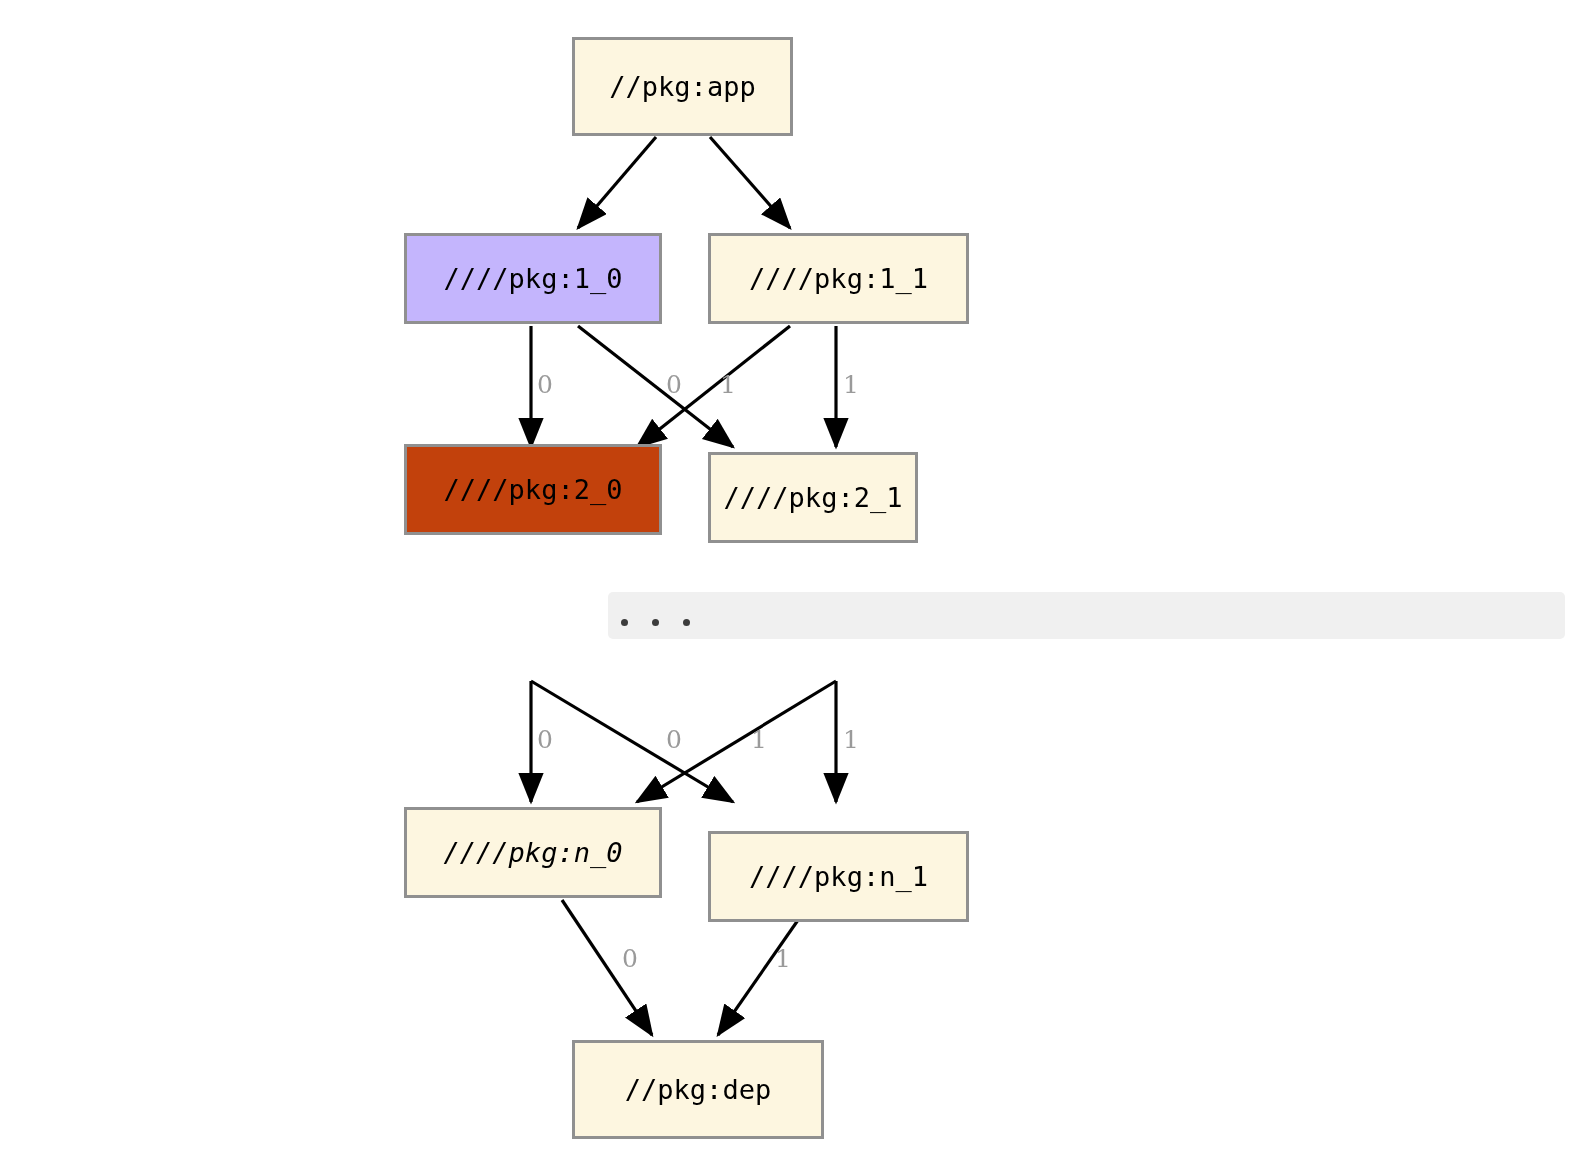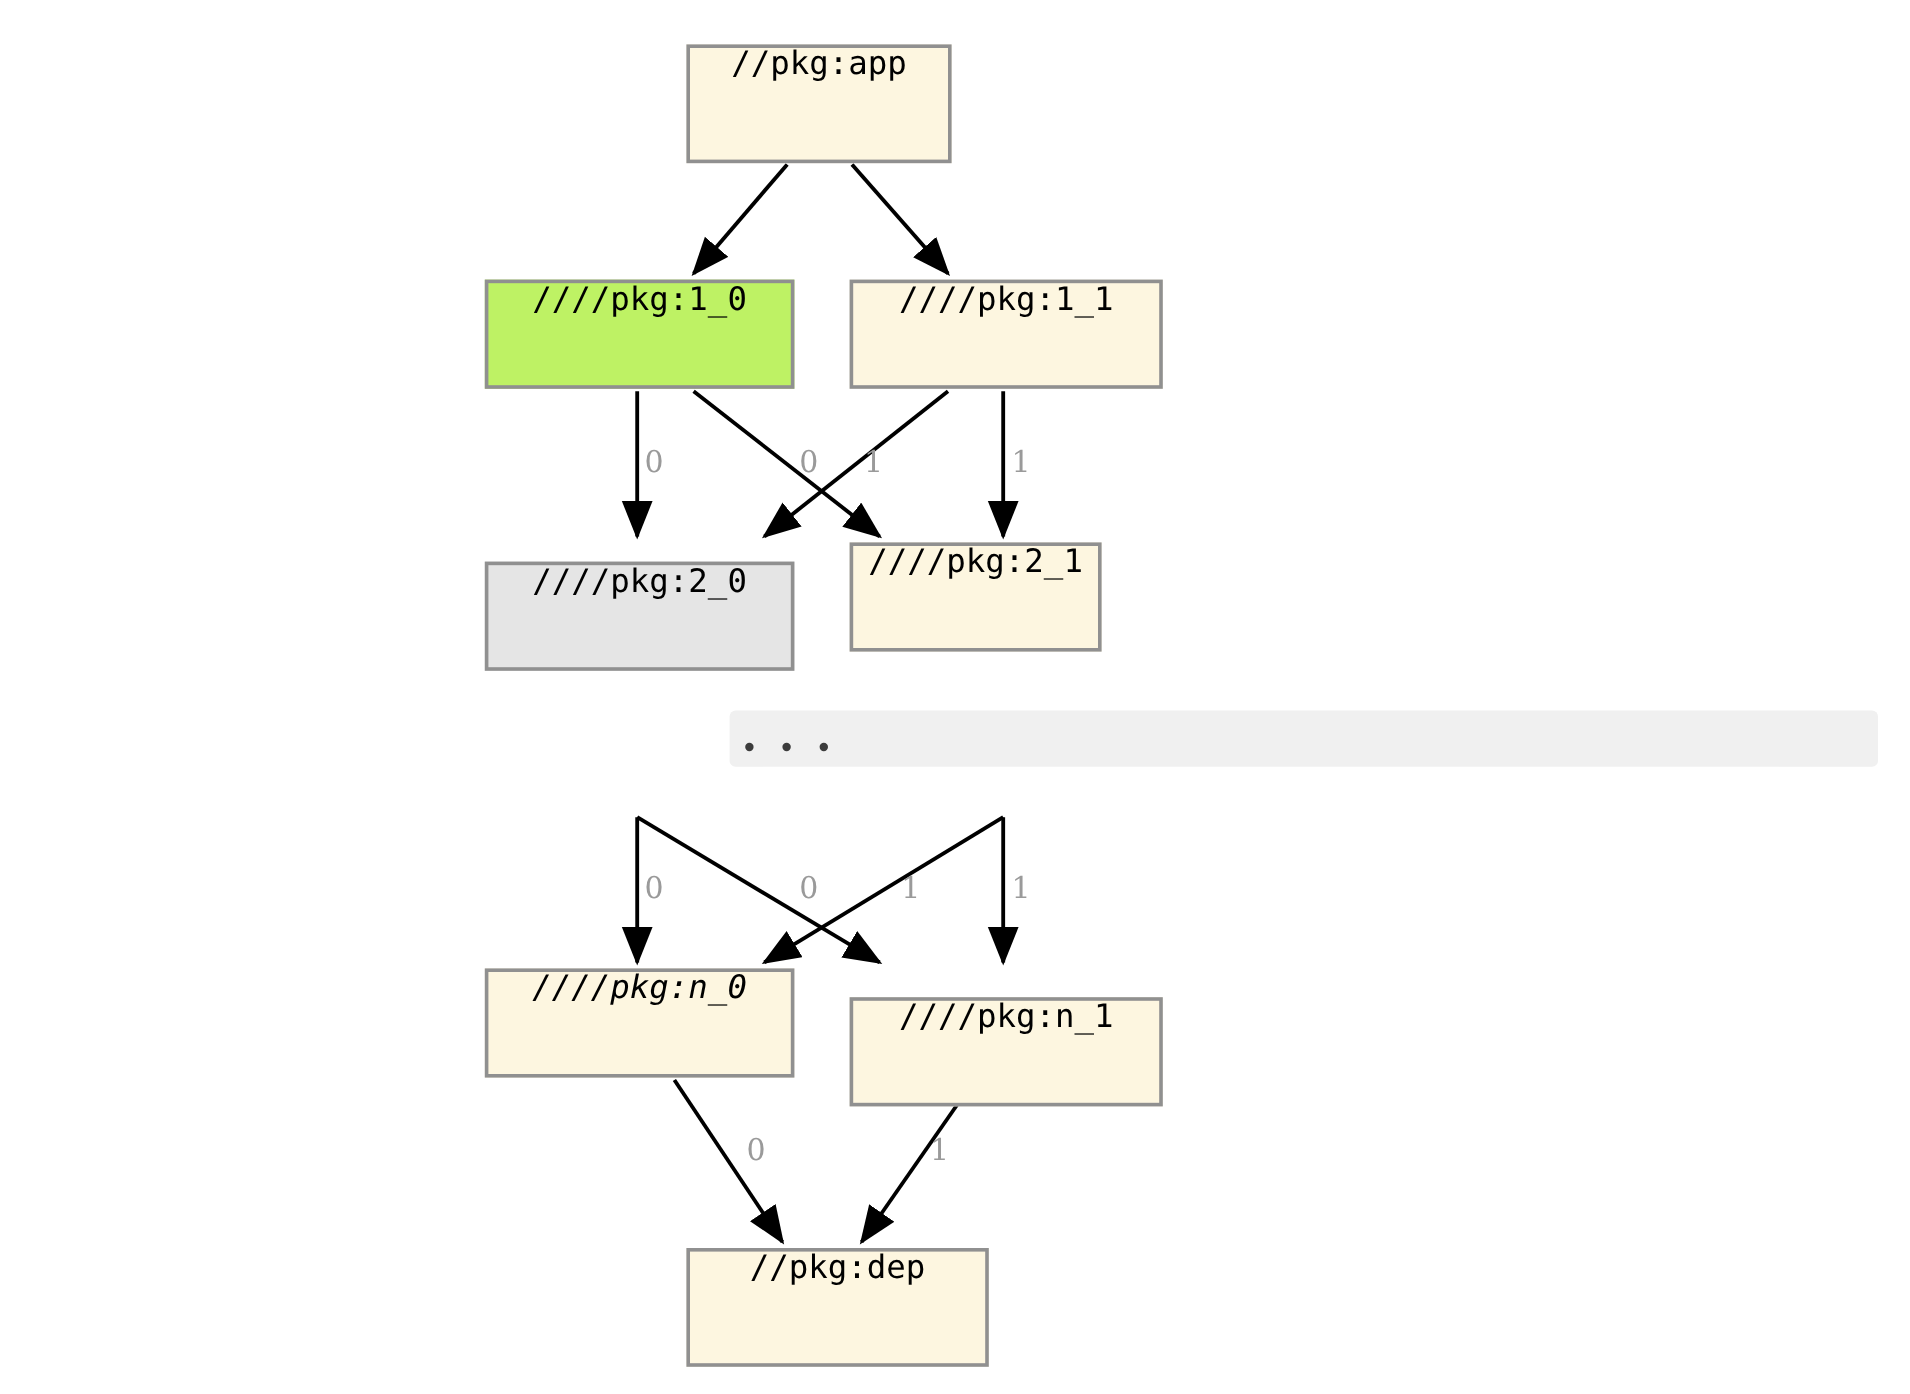--- a/index.html
+++ b/index.html
@@ -22,20 +22,21 @@
     top: 0;
     width: 1592px;
     height: 1162px;
   }
   .node-box {
     position: absolute;
     box-sizing: border-box;
     background: #fdf6e0;
     border: 3px solid #4c1d95;
     display: flex;
+    align-items: center;
     justify-content: center;
     z-index: 2;
   }
   .node-label {
     font-family: "DejaVu Sans Mono", "Liberation Mono", monospace;
     font-size: 27px;
     color: #000000;
     letter-spacing: 0px;
     white-space: nowrap;
     line-height: 1;
@@ -93,27 +94,27 @@
         <line x1="836" y1="681" x2="836" y2="802" stroke="#000000"></line>
         <line x1="562" y1="900" x2="652" y2="1035" stroke="#000000"></line>
         <line x1="812" y1="900" x2="718" y2="1035" stroke="#000000"></line>
       </g>
   </svg>
 
   <div id="nodes-layer">
       <div class="node-box" style="left: 572px; top: 37px; width: 221px; height: 99px; background: rgb(253, 246, 224); border-color: rgb(144, 144, 144);">
         <span class="node-label">//pkg:app</span>
       </div>
-      <div class="node-box" style="left: 404px; top: 233px; width: 258px; height: 91px; background: #bef264; border-color: rgb(144, 144, 144);">
+      <div class="node-box" style="left: 404px; top: 233px; width: 258px; height: 91px; background: #c4b5fd; border-color: rgb(144, 144, 144);">
         <span class="node-label">////pkg:1_0</span>
       </div>
       <div class="node-box" style="left: 708px; top: 233px; width: 261px; height: 91px; background: rgb(253, 246, 224); border-color: rgb(144, 144, 144);">
         <span class="node-label">////pkg:1_1</span>
       </div>
-      <div class="node-box" style="left: 404px; top: 468px; width: 258px; height: 91px; background: #e5e5e5; border-color: rgb(144, 144, 144);">
+      <div class="node-box" style="left: 404px; top: 444px; width: 258px; height: 91px; background: #c2410c; border-color: rgb(144, 144, 144);">
         <span class="node-label">////pkg:2_0</span>
       </div>
       <div class="node-box" style="left: 708px; top: 452px; width: 210px; height: 91px; background: rgb(253, 246, 224); border-color: rgb(144, 144, 144);">
         <span class="node-label">////pkg:2_1</span>
       </div>
       <div class="node-box" style="left: 404px; top: 807px; width: 258px; height: 91px; background: rgb(253, 246, 224); border-color: rgb(144, 144, 144); font-style: italic;">
         <span class="node-label">////pkg:n_0</span>
       </div>
       <div class="node-box" style="left: 708px; top: 831px; width: 261px; height: 91px; background: rgb(253, 246, 224); border-color: rgb(144, 144, 144);">
         <span class="node-label">////pkg:n_1</span>

